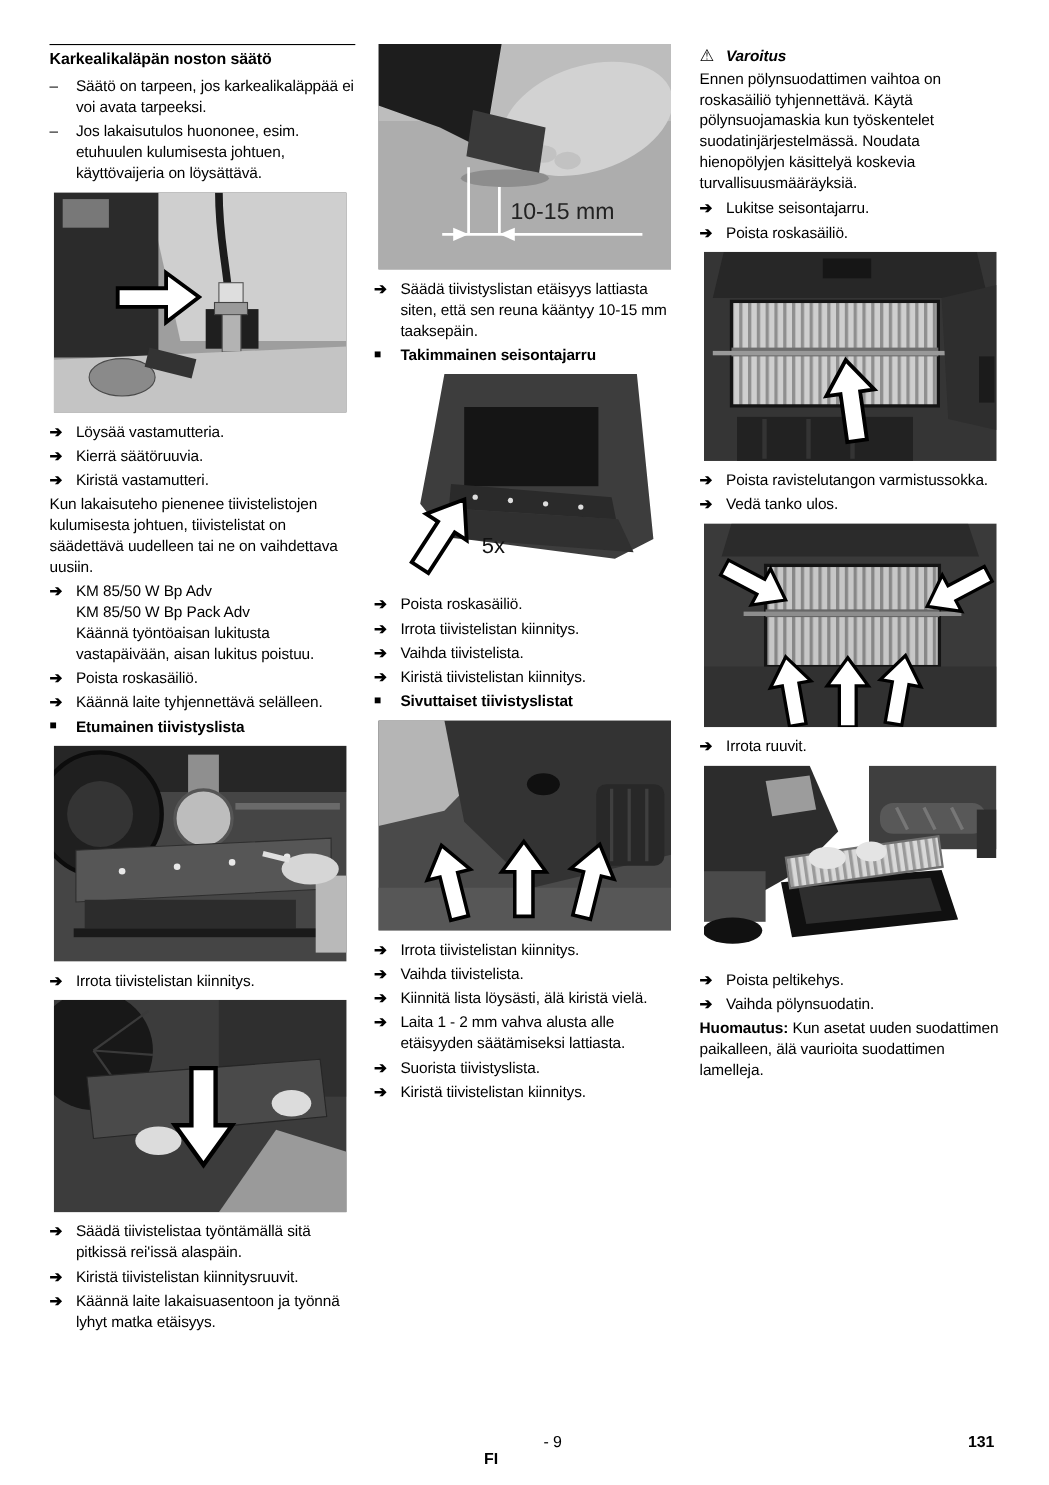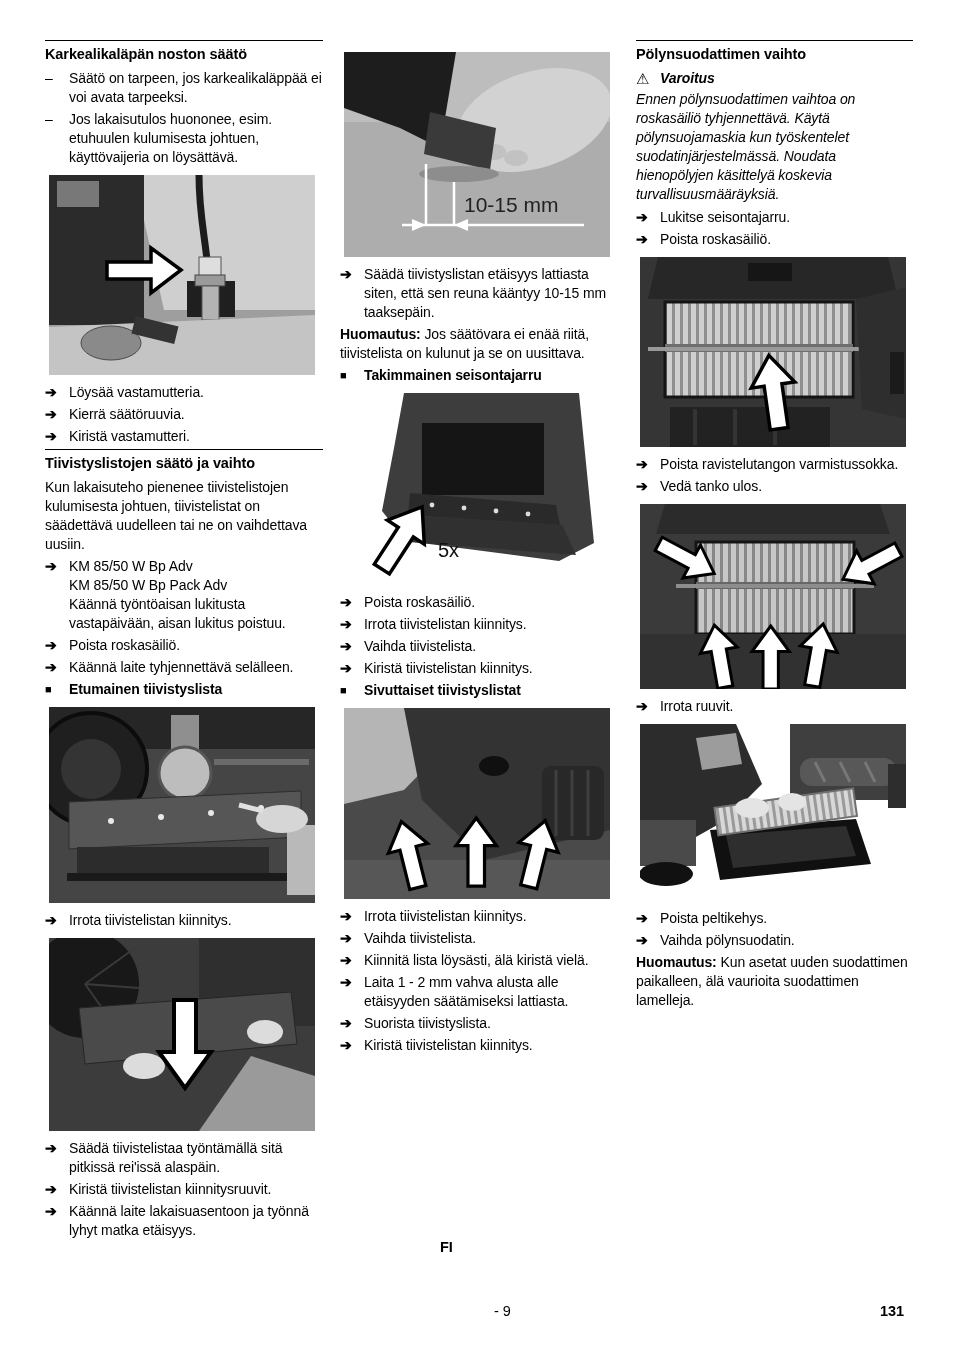--- a/index.html
+++ b/index.html
@@ -17,21 +17,21 @@
   .t{flex:1}
   .sq{font-weight:700}
   .sqb{flex:0 0 24px;font-size:11px;line-height:19px}
   .para{margin:0 0 3px 0}
   .photo{position:relative;width:266px;margin:8px 0 8px 4px;background:#888;overflow:hidden}
   .photo svg{display:block;width:100%;height:100%}
   .plabel{position:absolute;color:#1d1d1d;letter-spacing:0}
   .note{margin:0 0 3px 0}
   .wtitle{display:flex;font-weight:700;font-style:italic;margin:1px 0 2px 0}
   .wicon{flex:0 0 24px;font-style:normal;font-weight:400;font-size:15px}
-  .wtext{font-style:italic;margin:0 0 4px 0}
+  .wtext{margin:0 0 4px 0}
   .kmline{display:block}
   .footer-el{position:absolute;font-size:14.5px}
   .fbold{font-weight:700}
 </style>
 </head>
 <body>
 
 <div class="page">
 
   <div class="col" id="c1">
@@ -71,21 +71,20 @@
     </div>
     <div class="li">
       <span class="b arrowb">➔</span>
       <span class="t">Kierrä säätöruuvia.</span>
     </div>
     <div class="li">
       <span class="b arrowb">➔</span>
       <span class="t">Kiristä vastamutteri.</span>
     </div>
 
-    <div class="h">Tiivistyslistojen säätö ja vaihto</div>
     <p class="para">Kun lakaisuteho pienenee tiivistelistojen kulumisesta johtuen, tiivistelistat on säädettävä uudelleen tai ne on vaihdettava uusiin.</p>
 
     <div class="li">
       <span class="b arrowb">➔</span>
       <span class="t">
         <span class="kmline">KM 85/50 W Bp Adv</span>
         <span class="kmline">KM 85/50 W Bp Pack Adv</span>
         <span class="kmline">Käännä työntöaisan lukitusta vastapäivään, aisan lukitus poistuu.</span>
       </span>
     </div>
@@ -154,21 +153,21 @@
       <span class="t">Kiristä tiivistelistan kiinnitysruuvit.</span>
     </div>
     <div class="li">
       <span class="b arrowb">➔</span>
       <span class="t">Käännä laite lakaisuasentoon ja työnnä lyhyt matka etäisyys.</span>
     </div>
   </div>
 
   <div class="col" id="c2">
 
-    <div class="photo" style="height:205px;margin-top:12px">
+    <div class="photo" style="height:205px;margin-top:0">
       <svg viewBox="0 0 266 205" preserveAspectRatio="none">
         <rect width="266" height="205" fill="#adadad"></rect>
         <rect width="266" height="70" fill="#bdbdbd"></rect>
         <polygon points="0,0 112,0 96,96 56,76 0,56" fill="#1d1d1d"></polygon>
         <ellipse cx="190" cy="68" rx="80" ry="48" fill="#d2d2d2" transform="rotate(-18 190 68)"></ellipse>
         <ellipse cx="128" cy="92" rx="12" ry="8" fill="#c2c2c2"></ellipse>
         <ellipse cx="150" cy="100" rx="12" ry="8" fill="#c2c2c2"></ellipse>
         <ellipse cx="172" cy="106" rx="12" ry="8" fill="#c2c2c2"></ellipse>
         <polygon points="86,60 152,76 146,118 80,102" fill="#3a3a3a"></polygon>
         <ellipse cx="115" cy="122" rx="40" ry="8" fill="#8d8d8d"></ellipse>
@@ -178,21 +177,20 @@
         <polygon points="82,173 68,167 68,179" fill="#fff"></polygon>
         <polygon points="110,173 124,167 124,179" fill="#fff"></polygon>
       </svg>
       <span class="plabel" style="left:120px;top:143px;font-size:21px;color:#222">10-15 mm</span>
     </div>
 
     <div class="li">
       <span class="b arrowb">➔</span>
       <span class="t">Säädä tiivistyslistan etäisyys lattiasta siten, että sen reuna kääntyy 10-15 mm taaksepäin.</span>
     </div>
-    <p class="note"><b>Huomautus:</b><span> Jos säätövara ei enää riitä, tiivistelista on kulunut ja se on uusittava.</span></p>
     <div class="li sq">
       <span class="b sqb">■</span>
       <span class="t">Takimmainen seisontajarru</span>
     </div>
 
     <div class="photo" style="height:192px;background:#fff">
       <svg viewBox="0 0 266 192" preserveAspectRatio="none">
         <rect width="266" height="192" fill="#fff"></rect>
         <polygon points="60,0 235,0 250,150 215,168 62,148 38,118 50,55" fill="#3d3d3d"></polygon>
         <rect x="78" y="30" width="122" height="72" fill="#151515"></rect>
@@ -274,21 +272,20 @@
       <span class="t">Suorista tiivistyslista.</span>
     </div>
     <div class="li">
       <span class="b arrowb">➔</span>
       <span class="t">Kiristä tiivistelistan kiinnitys.</span>
     </div>
   </div>
 
   <div class="col" id="c3">
 
-    <div class="h">Pölynsuodattimen vaihto</div>
 
     <div class="wtitle">
       <span class="wicon">⚠</span>
       <span>Varoitus</span>
     </div>
     <p class="wtext">Ennen pölynsuodattimen vaihtoa on roskasäiliö tyhjennettävä. Käytä pölynsuojamaskia kun työskentelet suodatinjärjestelmässä. Noudata hienopölyjen käsittelyä koskevia turvallisuusmääräyksiä.</p>
 
     <div class="li">
       <span class="b arrowb">➔</span>
       <span class="t">Lukitse seisontajarru.</span>
@@ -403,17 +400,17 @@
       <span class="b arrowb">➔</span>
       <span class="t">Poista peltikehys.</span>
     </div>
     <div class="li">
       <span class="b arrowb">➔</span>
       <span class="t">Vaihda pölynsuodatin.</span>
     </div>
     <p class="note"><b>Huomautus:</b><span> Kun asetat uuden suodattimen paikalleen, älä vaurioita suodattimen lamelleja.</span></p>
   </div>
 
-  <span class="footer-el fbold" style="left:440px;top:1238px">FI</span>
+  <span class="footer-el fbold" style="left:440px;top:1318px">FI</span>
   <span class="footer-el" style="left:494px;top:1302px">- 9</span>
   <span class="footer-el fbold" style="right:50px;top:1302px">131</span>
 
 </div>
 
 </body></html>

